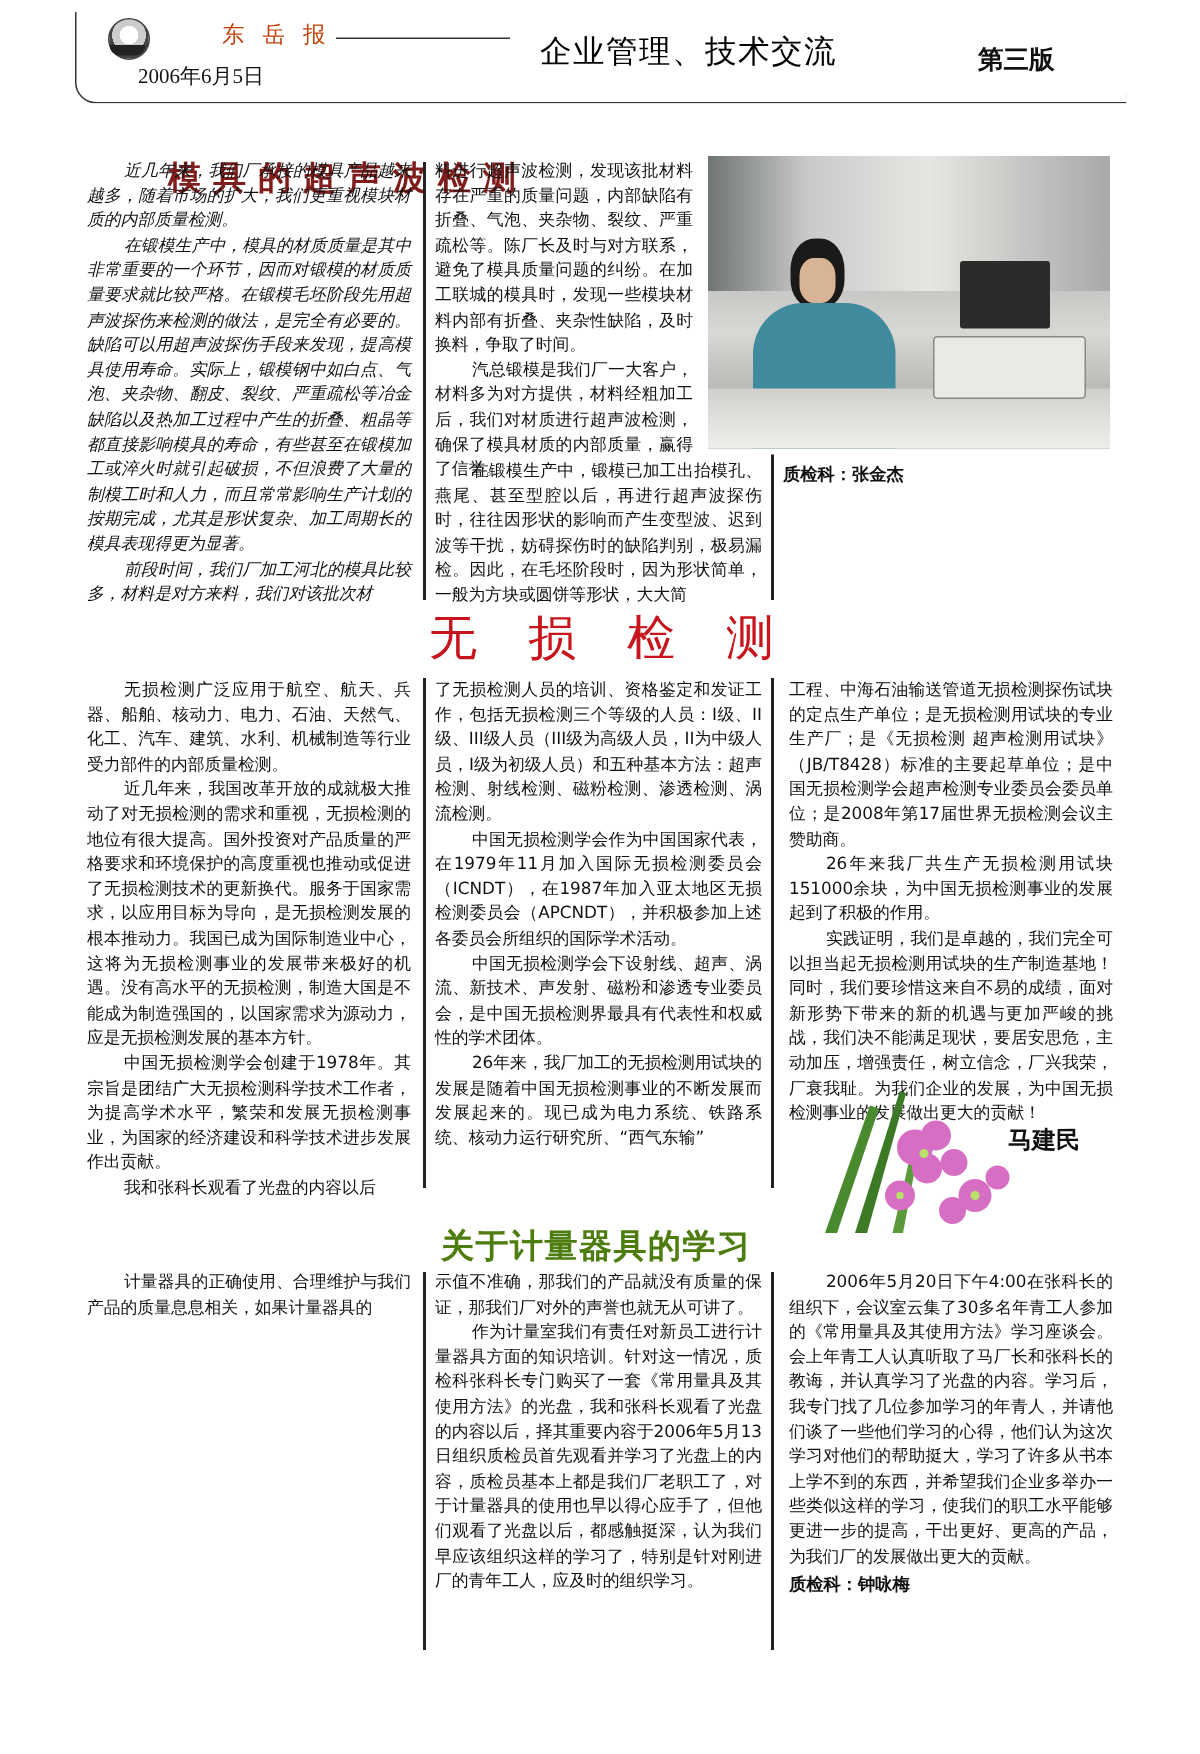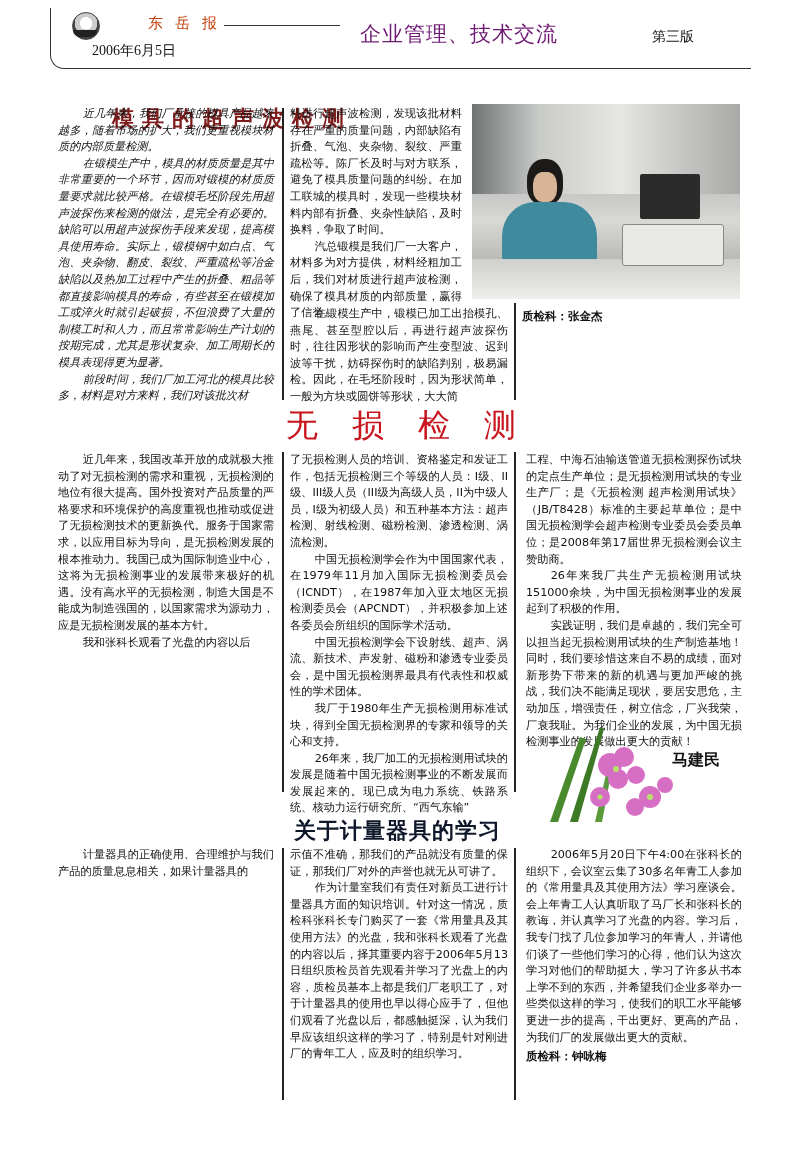--- a/index.html
+++ b/index.html
@@ -7,25 +7,25 @@
          font-family: "DejaVu Sans", "Liberation Sans", sans-serif; color: #111; }
   .abs { position: absolute; }
   .masthead-frame { left: 50px; top: 8px; width: 700px; height: 60px;
          border-left: 1px solid #333; border-bottom: 1px solid #333; border-bottom-left-radius: 14px; }
   .logo { left: 72px; top: 12px; width: 26px; height: 26px; border: 1px solid #444; border-radius: 50%;
           background: radial-gradient(circle at 50% 40%, #fff 0 30%, #ccc 31% 55%, #444 56% 100%); }
   .logo-band { left: 73px; top: 30px; width: 24px; height: 7px; background: #222; border-radius: 0 0 10px 10px; }
   .paper-name { left: 148px; top: 14px; font-size: 15px; color: #c2410c; letter-spacing: 12px; }
   .name-rule { left: 224px; top: 25px; width: 116px; height: 1px; background: #333; }
   .date { left: 92px; top: 42px; font-size: 14px; font-family: Liberation Serif, serif; }
-  .section { left: 360px; top: 20px; font-size: 21px; font-family: "DejaVu Serif", serif; color: #701a75; letter-spacing: 1px; }
-  .page-no { left: 652px; top: 28px; font-size: 14px; font-weight: normal; }
+  .section { left: 360px; top: 20px; font-size: 21px; font-family: "DejaVu Serif", serif; color: #000000; letter-spacing: 1px; }
+  .page-no { left: 652px; top: 28px; font-size: 17px; font-weight: bold; }
   .h1 { font-size: 22px; font-weight: bold; letter-spacing: 8px; color: #7f1d1d; font-family: "DejaVu Serif", serif; margin-top: 24px; }
   .h-red { font-size: 32px; color: #c8141c; letter-spacing: 34px; font-family: "DejaVu Sans", sans-serif; }
-  .h3 { font-size: 22px; font-weight: bold; color: #0f172a; letter-spacing: 1px; }
+  .h3 { font-size: 22px; font-weight: bold; color: #4d7c0f; letter-spacing: 1px; }
   .col { font-size: 11.2px; line-height: 16.6px; text-align: justify; }
   .col p { margin: 0; text-indent: 2.2em; }
   .vrule { width: 2px; background: #222; }
   .byline { text-align: left; font-weight: bold; font-size: 11.5px; margin-top: 2px; }
   .photo { left: 472px; top: 104px; width: 268px; height: 195px; overflow: hidden;
            background: linear-gradient(180deg, #8c8f90 0%, #b9bcba 35%, #d8d8d4 60%, #9a9c98 100%); }
   .photo .wall { position: absolute; left: 0; top: 0; width: 268px; height: 90px;
            background: linear-gradient(90deg, #6f7474 0%, #c9cbc9 25%, #e6e6e2 55%, #a8aaa8 100%); }
   .photo .person-head { position: absolute; left: 55px; top: 55px; width: 36px; height: 46px; border-radius: 45% 45% 40% 40%;
            background: #1c1a19; }
@@ -76,30 +76,31 @@
 </div>
 
 <div class="abs vrule" style="left:514px;top:303px;height:97px;"></div>
 <div class="abs col" style="left:522px;top:306px;width:218px;">
   <div class="byline">质检科：张金杰</div>
 </div>
 
 <div class="abs h-red" style="left:286px;top:404px;">无损检测</div>
 
 <div class="abs col" style="left:58px;top:452px;width:216px;">
+  <p>无损检测广泛应用于航空、航天、兵器、船舶、核动力、电力、石油、天然气、化工、汽车、建筑、水利、机械制造等行业受力部件的内部质量检测。</p>
   <p>近几年来，我国改革开放的成就极大推动了对无损检测的需求和重视，无损检测的地位有很大提高。国外投资对产品质量的严格要求和环境保护的高度重视也推动或促进了无损检测技术的更新换代。服务于国家需求，以应用目标为导向，是无损检测发展的根本推动力。我国已成为国际制造业中心，这将为无损检测事业的发展带来极好的机遇。没有高水平的无损检测，制造大国是不能成为制造强国的，以国家需求为源动力，应是无损检测发展的基本方针。</p>
+  <p>中国无损检测学会创建于1978年。其宗旨是团结广大无损检测科学技术工作者，为提高学术水平，繁荣和发展无损检测事业，为国家的经济建设和科学技术进步发展作出贡献。</p>
   <p>我和张科长观看了光盘的内容以后</p>
 </div>
 <div class="abs vrule" style="left:282px;top:452px;height:340px;"></div>
 
 <div class="abs col" style="left:290px;top:452px;width:218px;">
   <p style="text-indent:0">了无损检测人员的培训、资格鉴定和发证工作，包括无损检测三个等级的人员：I级、II级、III级人员（III级为高级人员，II为中级人员，I级为初级人员）和五种基本方法：超声检测、射线检测、磁粉检测、渗透检测、涡流检测。</p>
   <p>中国无损检测学会作为中国国家代表，在1979年11月加入国际无损检测委员会（ICNDT），在1987年加入亚太地区无损检测委员会（APCNDT），并积极参加上述各委员会所组织的国际学术活动。</p>
   <p>中国无损检测学会下设射线、超声、涡流、新技术、声发射、磁粉和渗透专业委员会，是中国无损检测界最具有代表性和权威性的学术团体。</p>
-  <p>我厂于1980年生产无损检测用标准试块，得到全国无损检测界的专家和领导的关心和支持。</p>
   <p>26年来，我厂加工的无损检测用试块的发展是随着中国无损检测事业的不断发展而发展起来的。现已成为电力系统、铁路系统、核动力运行研究所、“西气东输”</p>
 </div>
 <div class="abs vrule" style="left:514px;top:452px;height:340px;"></div>
 
 <div class="abs col" style="left:526px;top:452px;width:216px;">
   <p style="text-indent:0">工程、中海石油输送管道无损检测探伤试块的定点生产单位；是无损检测用试块的专业生产厂；是《无损检测 超声检测用试块》（JB/T8428）标准的主要起草单位；是中国无损检测学会超声检测专业委员会委员单位；是2008年第17届世界无损检测会议主赞助商。</p>
   <p>26年来我厂共生产无损检测用试块151000余块，为中国无损检测事业的发展起到了积极的作用。</p>
   <p>实践证明，我们是卓越的，我们完全可以担当起无损检测用试块的生产制造基地！同时，我们要珍惜这来自不易的成绩，面对新形势下带来的新的机遇与更加严峻的挑战，我们决不能满足现状，要居安思危，主动加压，增强责任，树立信念，厂兴我荣，厂衰我耻。为我们企业的发展，为中国无损检测事业的发展做出更大的贡献！</p>
 </div>
 <div class="abs" style="left:672px;top:750px;font-size:16px;font-weight:bold;">马建民</div>

